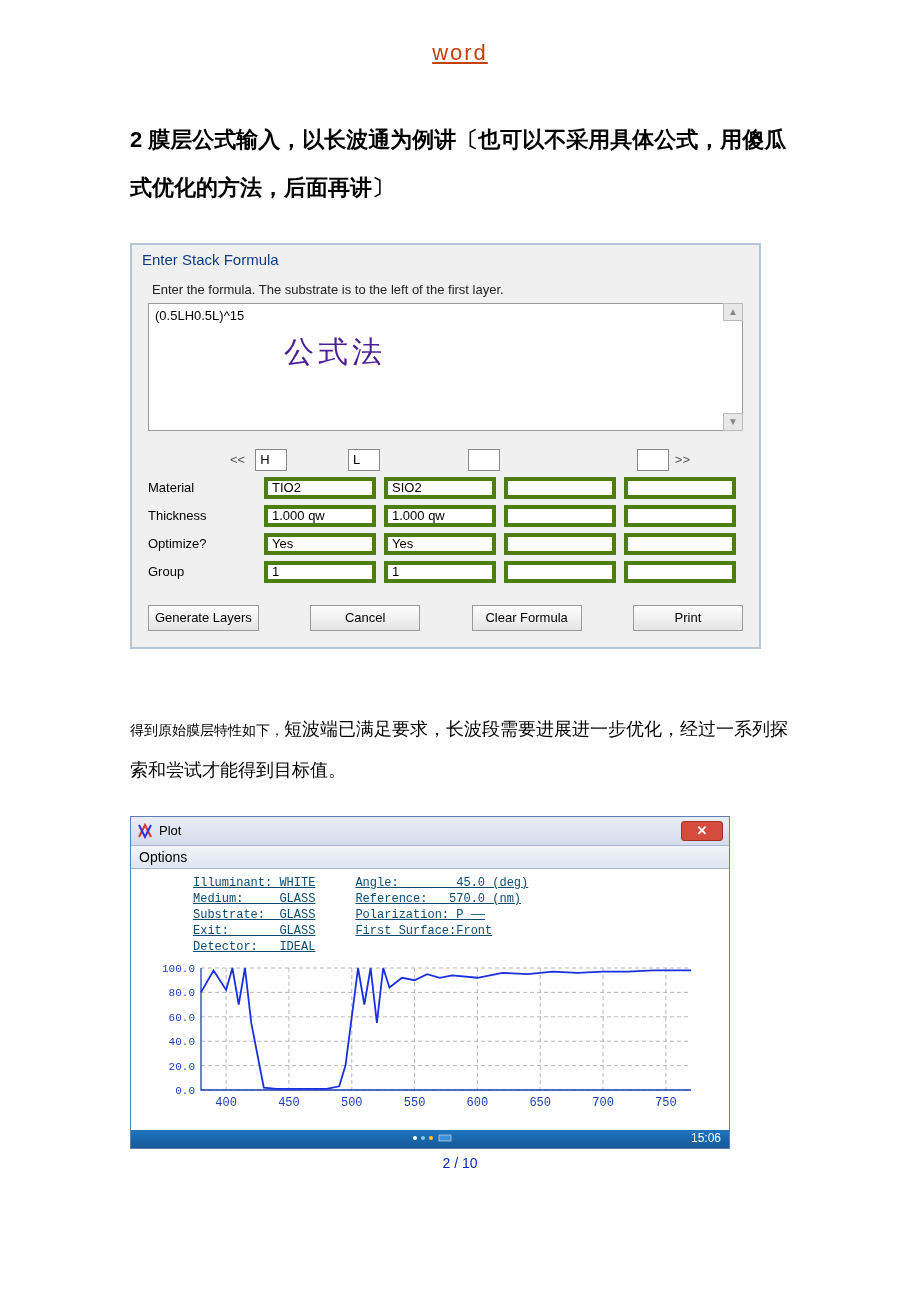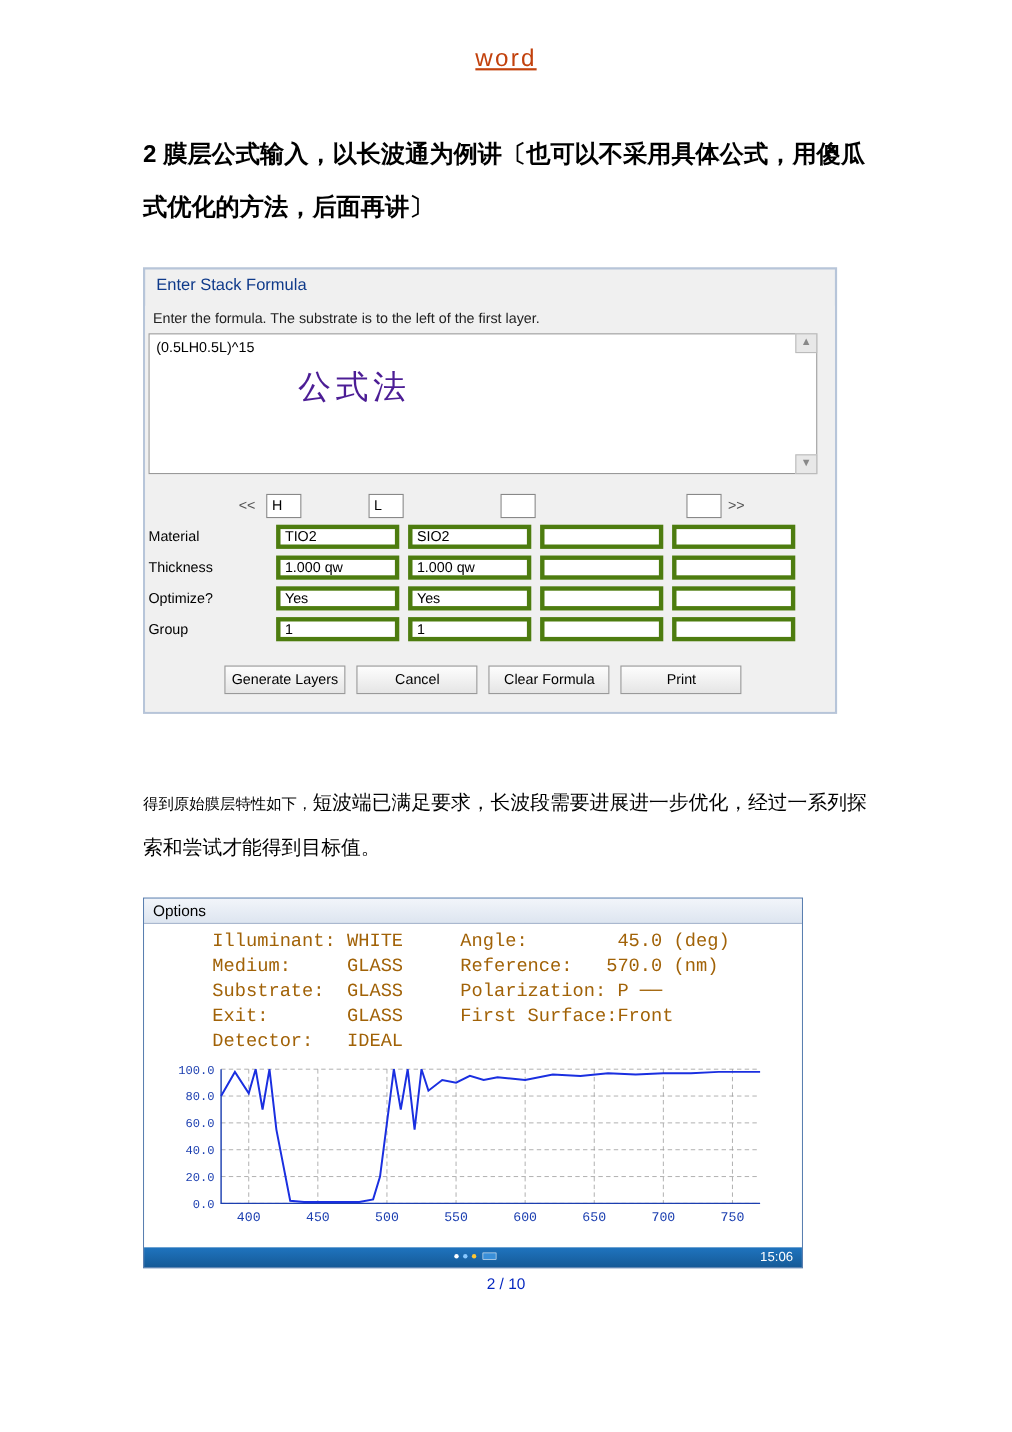--- a/index.html
+++ b/index.html
@@ -36,21 +36,21 @@
     color: #000;
     width: 631px;
   }
   .dialog-title {
     color: #0f3a8a;
     font-size: 15px;
     padding: 6px 10px 10px 10px;
     font-weight: 500;
   }
   .dialog-body {
-    padding: 4px 16px 12px 3px;
+    padding: 4px 16px 12px 16px;
     background: #f0f0f0;
   }
   .instruction {
     font-size: 13px;
     color: #222;
     margin-bottom: 6px;
     padding-left: 4px;
   }
   .formula-area {
     position: relative;
@@ -114,21 +114,21 @@
     height: 22px;
     border: 1px solid #888;
     background: #fff;
     text-align:left;
     padding:0 4px;
     font-size:13px;
     margin-left:4px;
   }
   .btn-row {
     display: flex;
-    justify-content: center;
+    justify-content: space-between;
     gap: 10px;
     margin-top: 22px;
     margin-bottom: 4px;
   }
   .wbtn {
     flex: 0 0 auto;
     min-width: 110px;
     height: 26px;
     background: linear-gradient(#fdfdfd,#e5e5e5);
     border: 1px solid #999;
@@ -174,25 +174,26 @@
     padding: 3px 8px;
     border-bottom: 1px solid #aab8cf;
     font-size: 14px;
   }
   .plot-body {
     background: #fff;
     padding: 6px 10px 10px 10px;
   }
   .plot-meta {
     font-family: "Courier New", monospace;
-    font-size: 17px;
-    color: #a16207;
+    font-size: 12px;
+    color: #0c4a6e;
     white-space: pre;
     line-height: 1.35;
     margin-left: 52px;
+    text-decoration: underline;
   }
   .chart {
     position: relative;
     width: 560px;
     height: 160px;
     margin-top: 4px;
   }
   .chart svg { width: 100%; height: 100%; }
   .chart-ylabel {
     font-family: "Courier New", monospace;
@@ -303,31 +304,41 @@
         <button class="wbtn">Print</button>
       </div>
     </div>
   </div>
 
   <div class="body-text">
     <span class="small">得到原始膜层特性如下，</span><span>短波端已满足要求，长波段需要进展进一步优化，经过一系列探索和尝试才能得到目标值。</span>
   </div>
 
   <div class="plot-window">
+    <div class="plot-titlebar">
+      <div class="left">
+        <svg width="16" height="16" viewBox="0 0 16 16">
+            <path d="M2 14 L8 2 L14 14" stroke="#d33" stroke-width="2" fill="none"></path>
+            <path d="M2 2 L8 14 L14 2" stroke="#33d" stroke-width="2" fill="none"></path>
+          </svg>
+        <span>Plot</span>
+      </div>
+      <div class="close-x">✕</div>
+    </div>
     <div class="menu-bar">
       <span>Options</span>
     </div>
     <div class="plot-body">
       <div style="display:flex;gap:40px;">
         <div class="plot-meta">Illuminant: WHITE
 Medium:     GLASS
 Substrate:  GLASS
 Exit:       GLASS
 Detector:   IDEAL</div>
-        <div class="plot-meta" style="margin-left:12px">Angle:        45.0 (deg)
+        <div class="plot-meta" style="margin-left:0">Angle:        45.0 (deg)
 Reference:   570.0 (nm)
 Polarization: P ──
 First Surface:Front</div>
       </div>
       <div class="chart">
         <svg viewBox="0 0 560 160" id="chart-svg">
             <line x1="60" y1="130" x2="550" y2="130" class="chart-grid"></line>
             <text x="54" y="134" text-anchor="end" class="chart-ylabel">0.0</text>
             <line x1="60" y1="105.6" x2="550" y2="105.6" class="chart-grid"></line>
             <text x="54" y="109.6" text-anchor="end" class="chart-ylabel">20.0</text>

